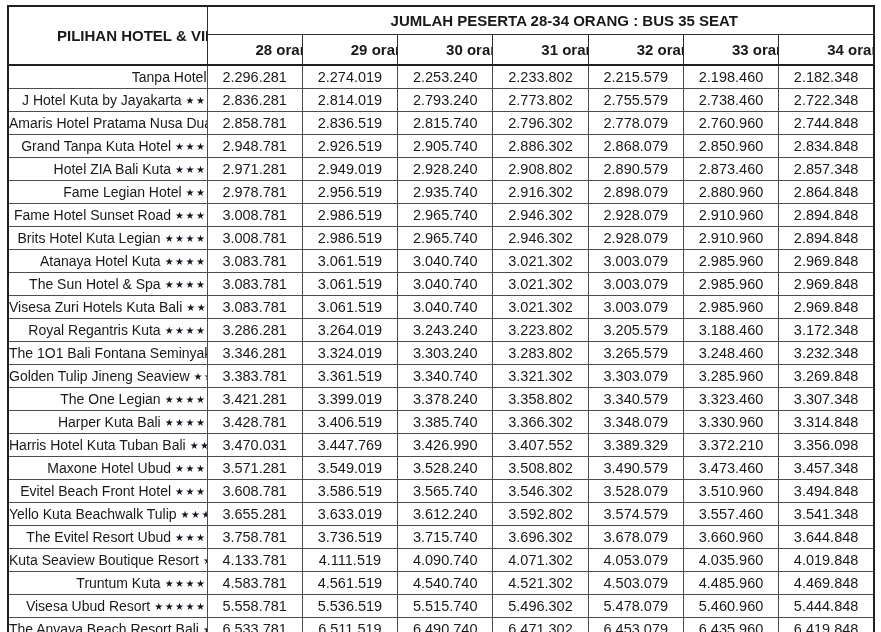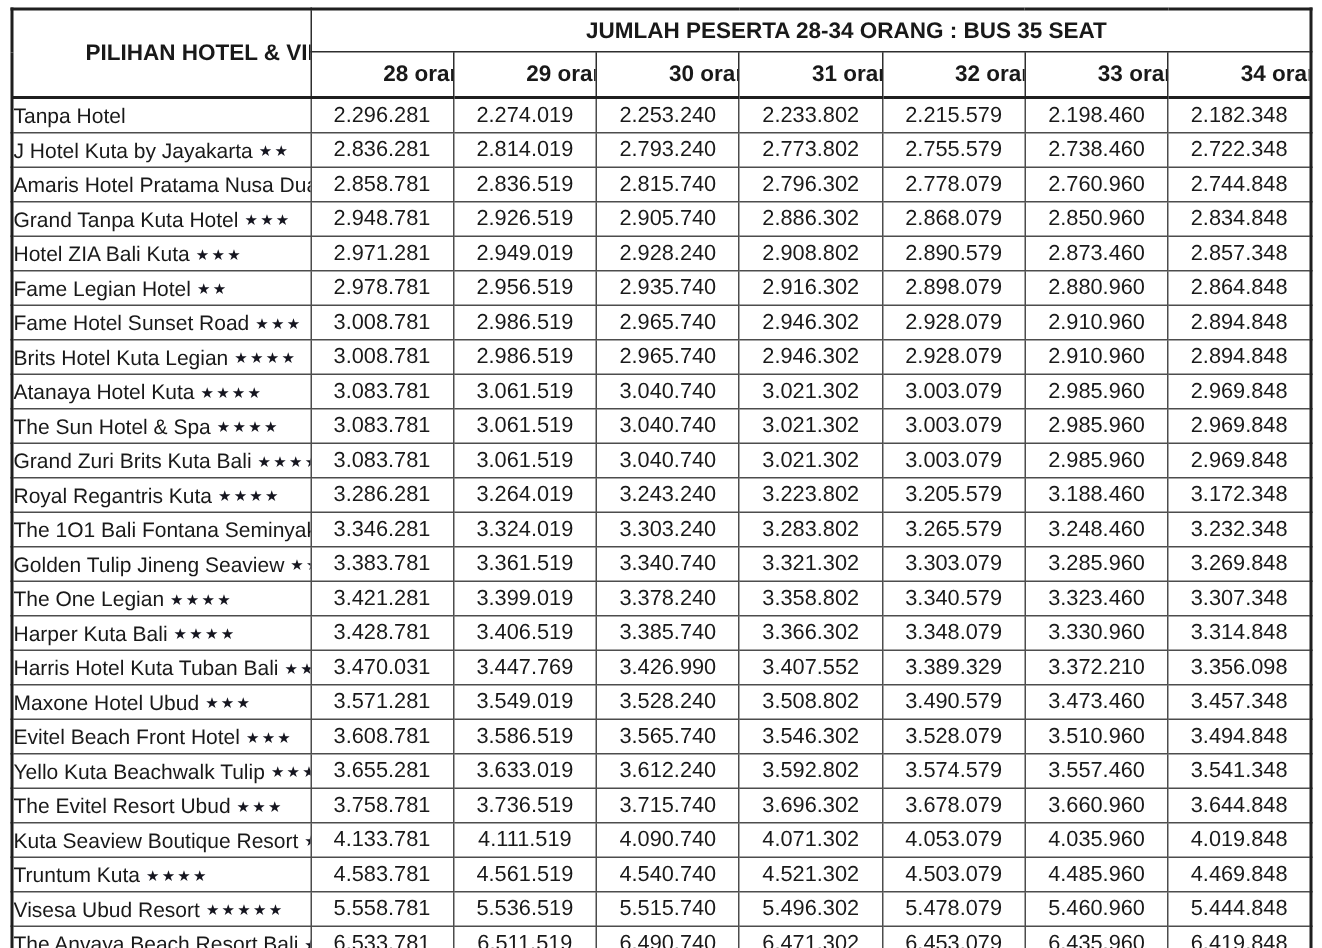--- a/index.html
+++ b/index.html
@@ -59,21 +59,21 @@
     font-size: 15px;
     font-weight: bold;
     text-align: center;
     height: 29px;
   }
   tbody td {
     font-size: 14px;
     height: 22px;
   }
   td.cell-hotel {
-    text-align: left;
+    text-align: right;
     padding-left: 6px;
   }
   td.cell-price {
     text-align: center;
     font-size: 14.5px;
   }
   .stars {
     font-size: 10px;
     letter-spacing: 1.5px;
     margin-left: 4px;
@@ -207,21 +207,21 @@
           <td class="cell-hotel"><span>The Sun Hotel &amp; Spa</span><span class="stars">★★★★</span></td>
           <td class="cell-price">3.083.781</td>
           <td class="cell-price">3.061.519</td>
           <td class="cell-price">3.040.740</td>
           <td class="cell-price">3.021.302</td>
           <td class="cell-price">3.003.079</td>
           <td class="cell-price">2.985.960</td>
           <td class="cell-price">2.969.848</td>
         </tr>
         <tr>
-          <td class="cell-hotel"><span>Grand Zuri Brits Kuta Bali</span><span class="stars">★★★★</span></td>
+          <td class="cell-hotel"><span>Visesa Zuri Hotels Kuta Bali</span><span class="stars">★★★★</span></td>
           <td class="cell-price">3.083.781</td>
           <td class="cell-price">3.061.519</td>
           <td class="cell-price">3.040.740</td>
           <td class="cell-price">3.021.302</td>
           <td class="cell-price">3.003.079</td>
           <td class="cell-price">2.985.960</td>
           <td class="cell-price">2.969.848</td>
         </tr>
         <tr>
           <td class="cell-hotel"><span>Royal Regantris Kuta</span><span class="stars">★★★★</span></td>

